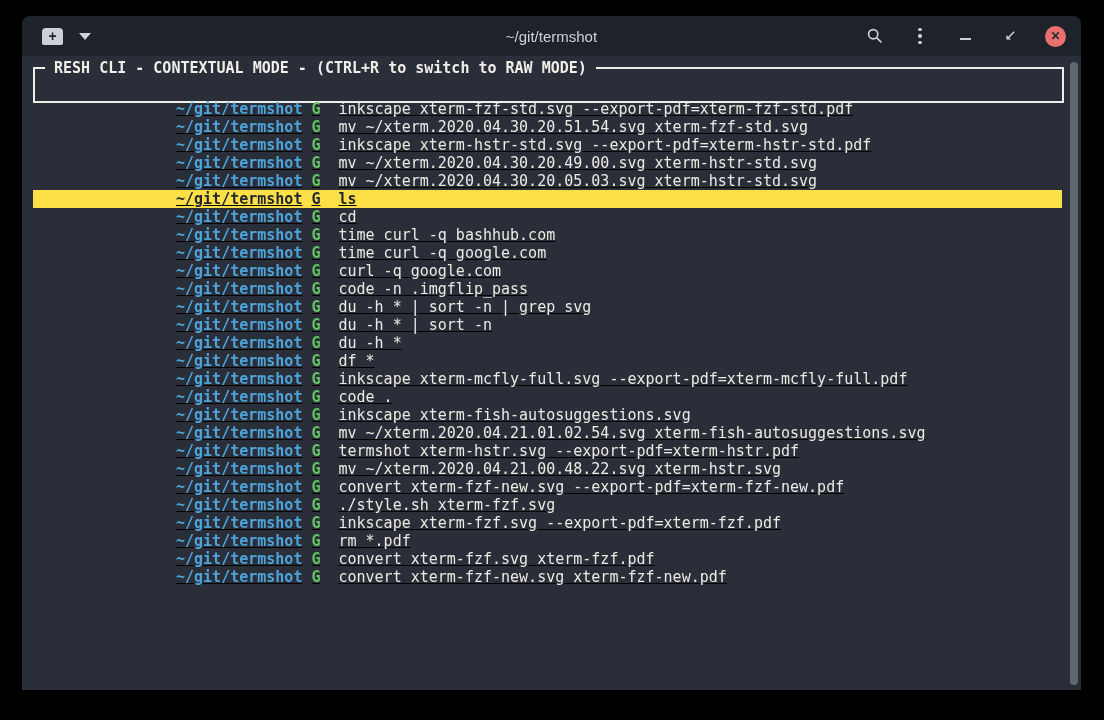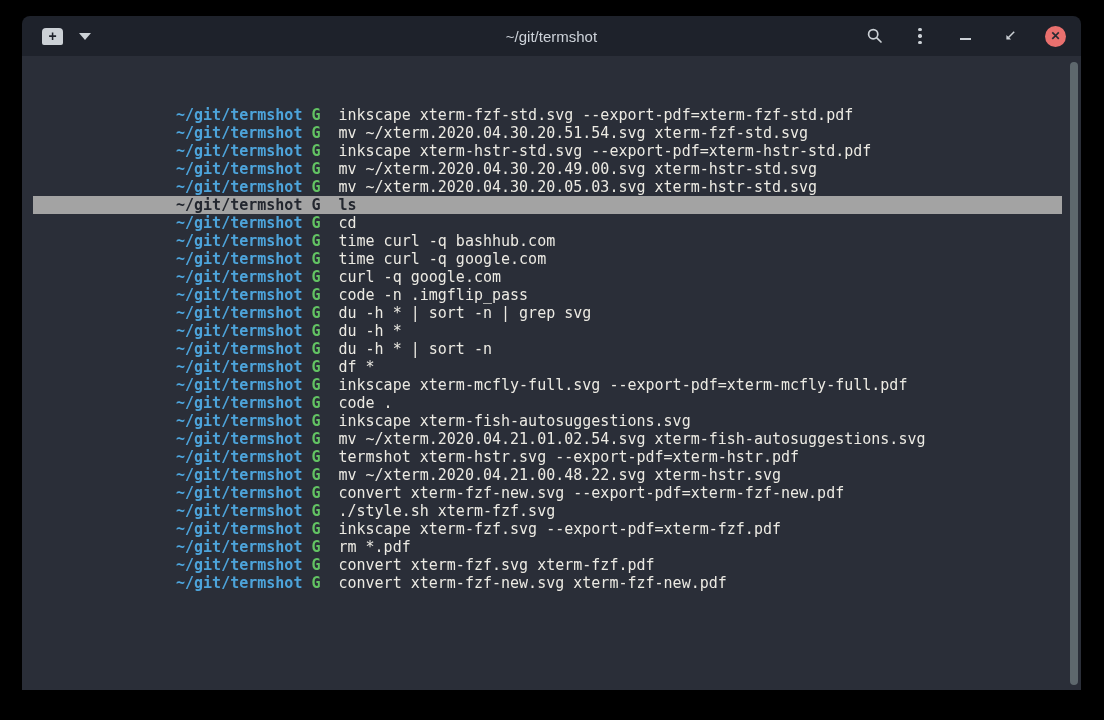--- a/index.html
+++ b/index.html
@@ -33,26 +33,26 @@
   
   .terminal { position:relative; height:634px; background:#2a2e38; overflow:hidden;
               font-family:"DejaVu Sans Mono","Liberation Mono",monospace; font-size:15px; }
 
   .resh-frame { position:absolute; left:11px; top:11px; width:1031px; height:36px;
                 border:2px solid #efeee8; }
   .frame-title { position:absolute; top:-10px; left:10px; padding:0 9px;
                  background:#2a2e38; color:#efeee8; font-weight:bold;
                  font-size:15px; line-height:19px; white-space:pre; }
 
-  .history { position:absolute; top:50px; left:0; right:0; }
+  .history { position:absolute; top:44px; left:0; right:0;text-decoration:underline; }
   .row { height:18px; line-height:18px; white-space:pre; margin:0 19px 0 11px;
          padding-left:143px; color:#eceae3; }
   .row .path { color:#4da4db; font-weight:bold; }
   .row .git  { color:#63c463; font-weight:bold; padding-left:9px; padding-right:18px; }
-  .row.selected { background:#a3a3a3; color:#23272f; font-weight:bold; }
+  .row.selected { background:#fde047; color:#23272f; font-weight:bold; }
   .row.selected .path, .row.selected .git { color:#23272f; }
 
   .scrollbar-thumb { position:absolute; right:3px; top:6px; width:8px; height:623px;
                      background:#5e686d; border-radius:4px; }
 </style>
 </head>
 <body>
 
 <div class="window">
 
@@ -90,36 +90,40 @@
         </svg>
       </div>
       <div class="close-btn">
         <span>✕</span>
       </div>
     </div>
   </div>
 
   <div class="terminal">
 
+    <div class="resh-frame">
+      <div class="frame-title">RESH CLI - CONTEXTUAL MODE - (CTRL+R to switch to RAW MODE)</div>
+      <span></span>
+    </div>
 
     <div class="history">
         <div class="row"><span class="path">~/git/termshot</span><span class="git">G</span><span class="cmd">inkscape xterm-fzf-std.svg --export-pdf=xterm-fzf-std.pdf</span></div>
         <div class="row"><span class="path">~/git/termshot</span><span class="git">G</span><span class="cmd">mv ~/xterm.2020.04.30.20.51.54.svg xterm-fzf-std.svg</span></div>
         <div class="row"><span class="path">~/git/termshot</span><span class="git">G</span><span class="cmd">inkscape xterm-hstr-std.svg --export-pdf=xterm-hstr-std.pdf</span></div>
         <div class="row"><span class="path">~/git/termshot</span><span class="git">G</span><span class="cmd">mv ~/xterm.2020.04.30.20.49.00.svg xterm-hstr-std.svg</span></div>
         <div class="row"><span class="path">~/git/termshot</span><span class="git">G</span><span class="cmd">mv ~/xterm.2020.04.30.20.05.03.svg xterm-hstr-std.svg</span></div>
         <div class="row selected"><span class="path">~/git/termshot</span><span class="git">G</span><span class="cmd">ls</span></div>
         <div class="row"><span class="path">~/git/termshot</span><span class="git">G</span><span class="cmd">cd</span></div>
         <div class="row"><span class="path">~/git/termshot</span><span class="git">G</span><span class="cmd">time curl -q bashhub.com</span></div>
         <div class="row"><span class="path">~/git/termshot</span><span class="git">G</span><span class="cmd">time curl -q google.com</span></div>
         <div class="row"><span class="path">~/git/termshot</span><span class="git">G</span><span class="cmd">curl -q google.com</span></div>
         <div class="row"><span class="path">~/git/termshot</span><span class="git">G</span><span class="cmd">code -n .imgflip_pass</span></div>
         <div class="row"><span class="path">~/git/termshot</span><span class="git">G</span><span class="cmd">du -h * | sort -n | grep svg</span></div>
+        <div class="row"><span class="path">~/git/termshot</span><span class="git">G</span><span class="cmd">du -h * | sort -n</span></div>
         <div class="row"><span class="path">~/git/termshot</span><span class="git">G</span><span class="cmd">du -h *</span></div>
-        <div class="row"><span class="path">~/git/termshot</span><span class="git">G</span><span class="cmd">du -h * | sort -n</span></div>
         <div class="row"><span class="path">~/git/termshot</span><span class="git">G</span><span class="cmd">df *</span></div>
         <div class="row"><span class="path">~/git/termshot</span><span class="git">G</span><span class="cmd">inkscape xterm-mcfly-full.svg --export-pdf=xterm-mcfly-full.pdf</span></div>
         <div class="row"><span class="path">~/git/termshot</span><span class="git">G</span><span class="cmd">code .</span></div>
         <div class="row"><span class="path">~/git/termshot</span><span class="git">G</span><span class="cmd">inkscape xterm-fish-autosuggestions.svg</span></div>
         <div class="row"><span class="path">~/git/termshot</span><span class="git">G</span><span class="cmd">mv ~/xterm.2020.04.21.01.02.54.svg xterm-fish-autosuggestions.svg</span></div>
         <div class="row"><span class="path">~/git/termshot</span><span class="git">G</span><span class="cmd">termshot xterm-hstr.svg --export-pdf=xterm-hstr.pdf</span></div>
         <div class="row"><span class="path">~/git/termshot</span><span class="git">G</span><span class="cmd">mv ~/xterm.2020.04.21.00.48.22.svg xterm-hstr.svg</span></div>
         <div class="row"><span class="path">~/git/termshot</span><span class="git">G</span><span class="cmd">convert xterm-fzf-new.svg --export-pdf=xterm-fzf-new.pdf</span></div>
         <div class="row"><span class="path">~/git/termshot</span><span class="git">G</span><span class="cmd">./style.sh xterm-fzf.svg</span></div>
         <div class="row"><span class="path">~/git/termshot</span><span class="git">G</span><span class="cmd">inkscape xterm-fzf.svg --export-pdf=xterm-fzf.pdf</span></div>

